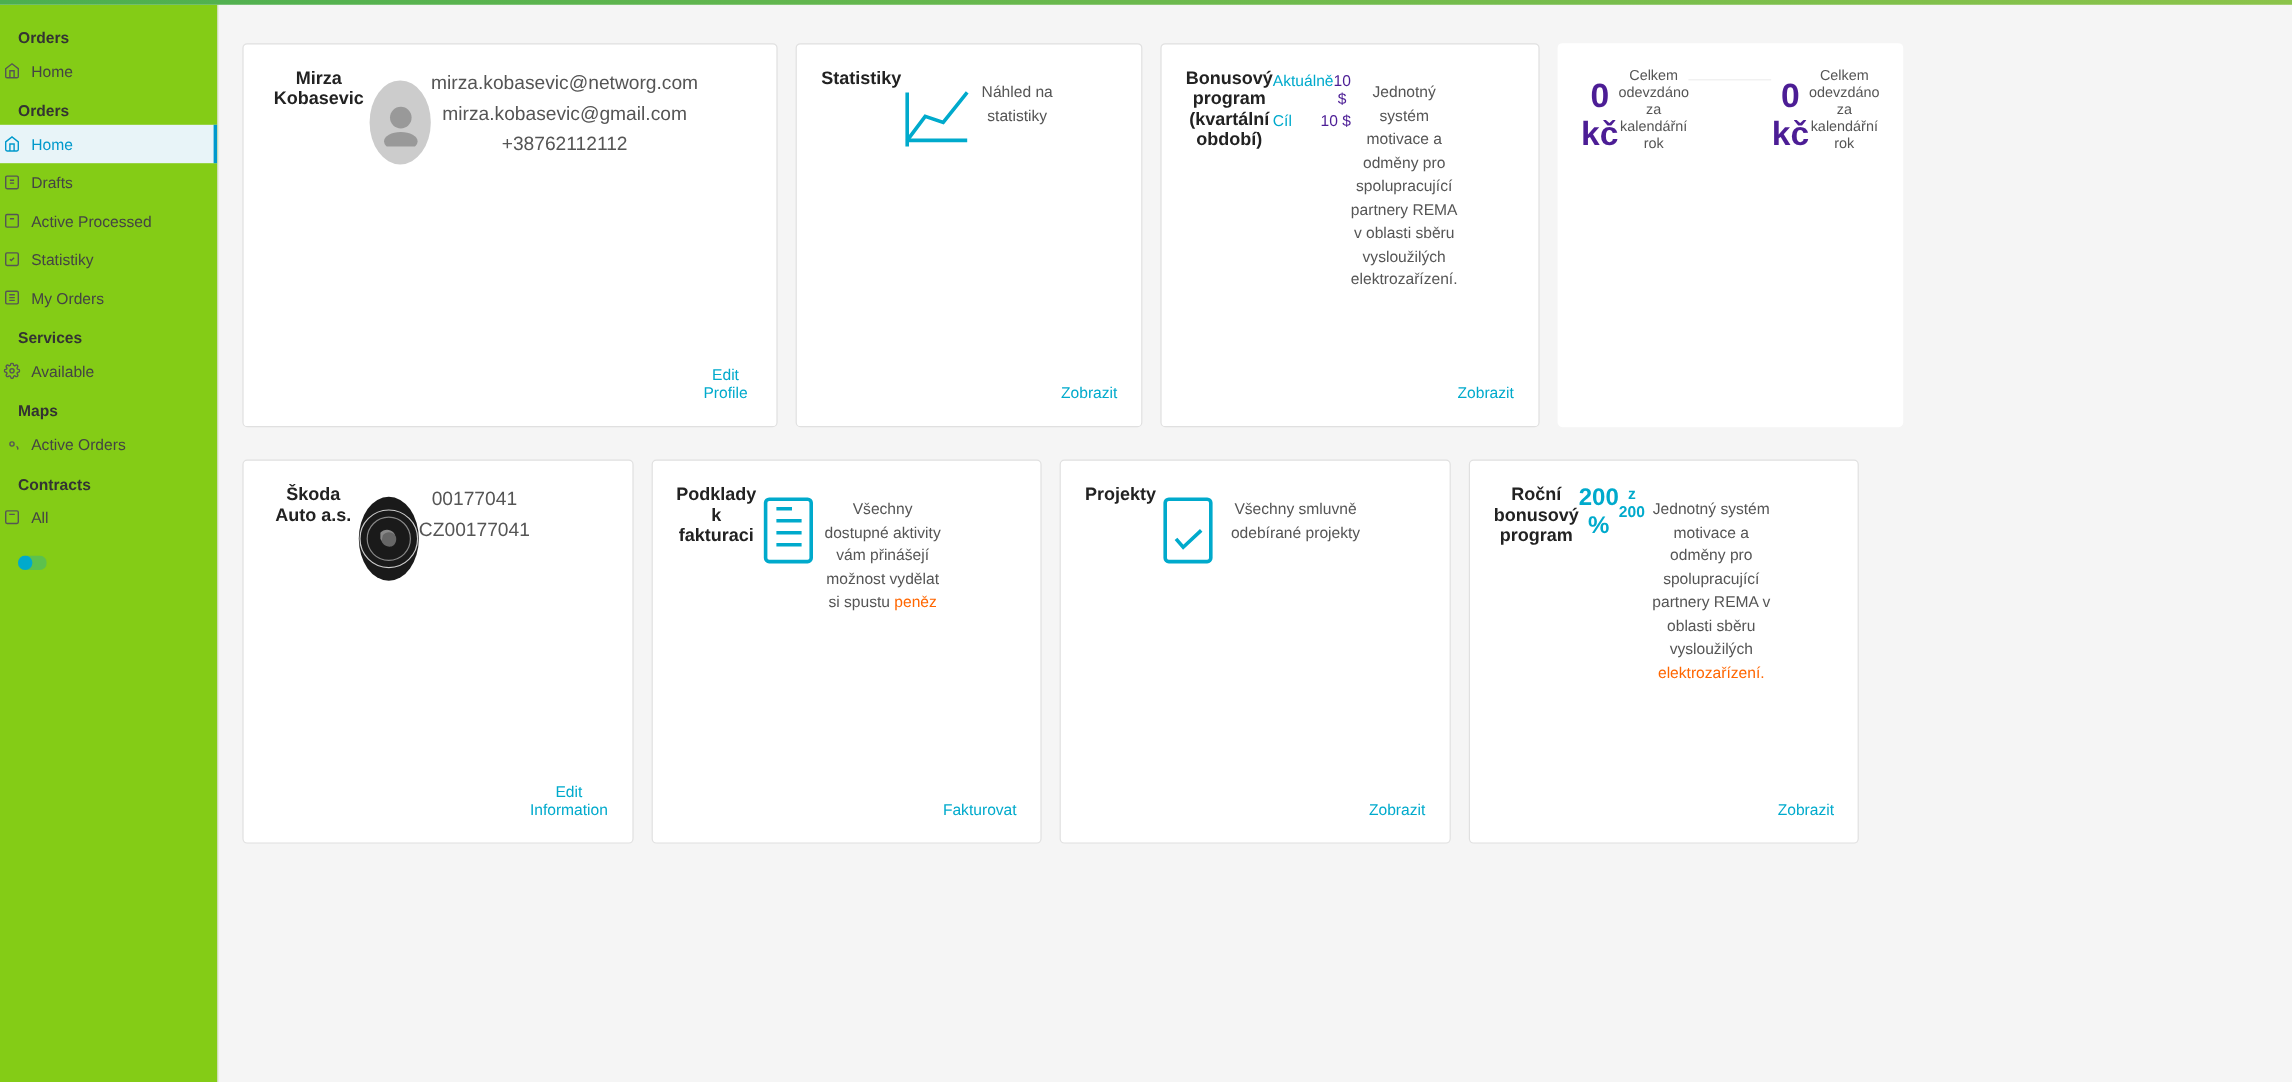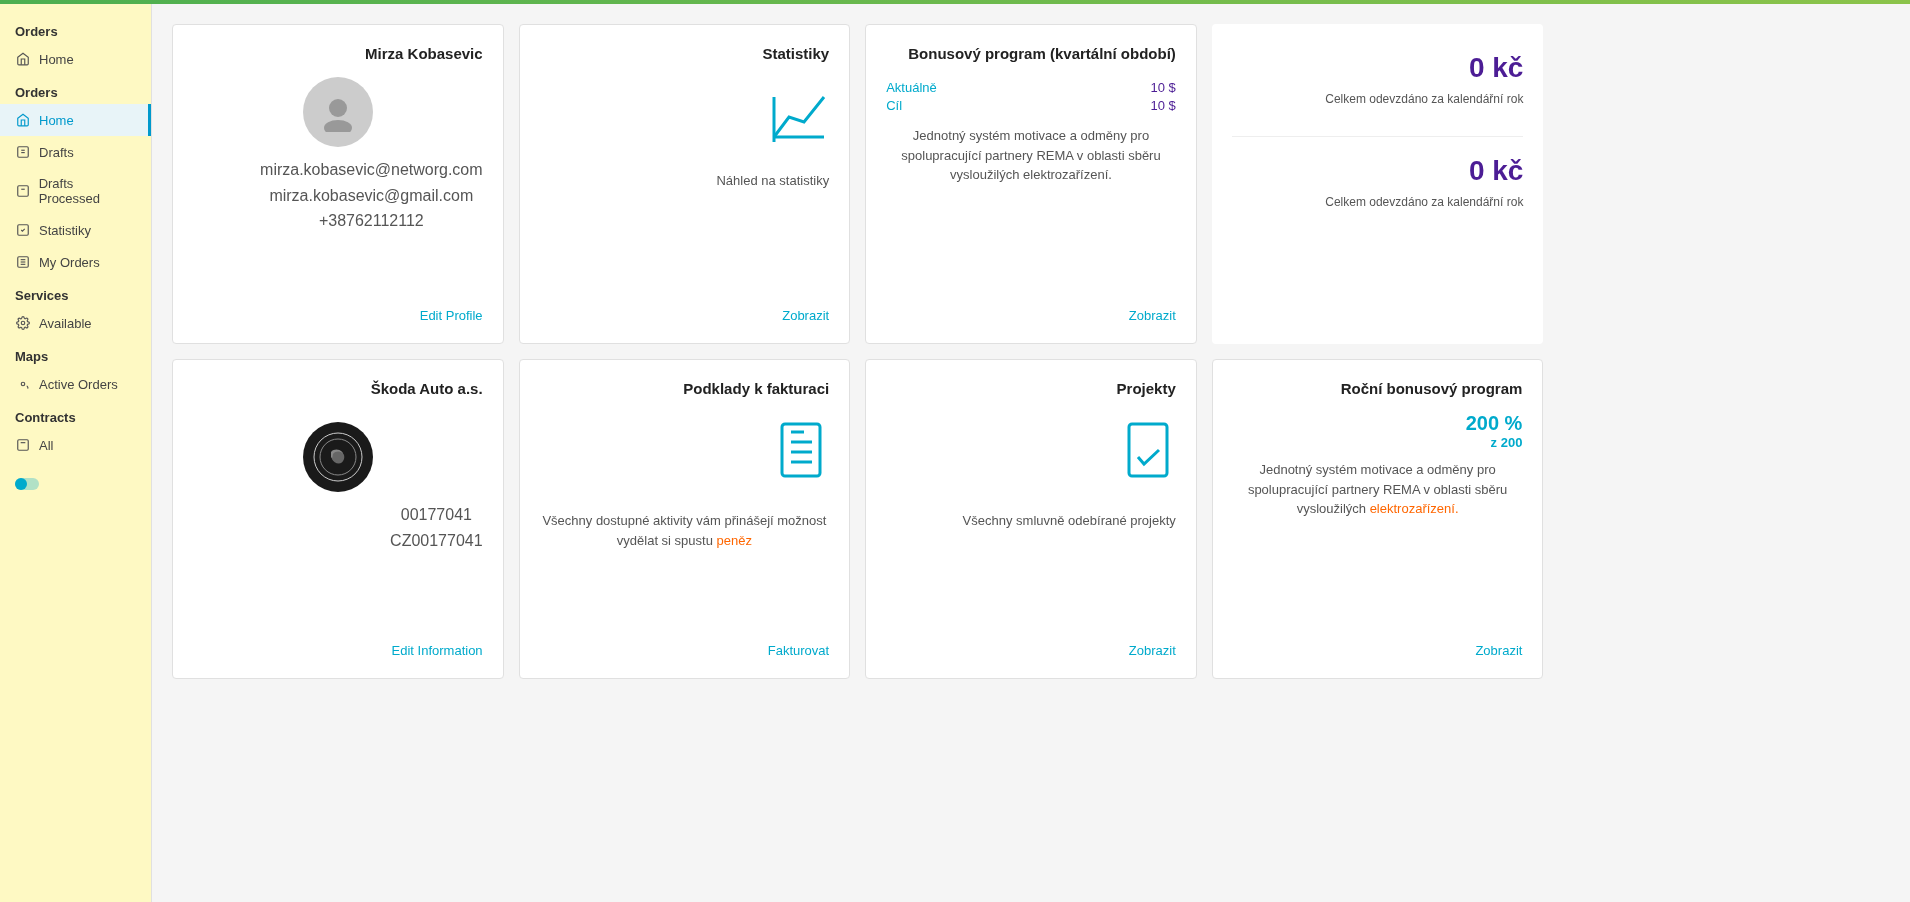--- a/index.html
+++ b/index.html
@@ -12,39 +12,39 @@
     }
     
     .app-container {
       display: flex;
       flex: 1;
       overflow: hidden;
     }
     
     
     .sidebar {
-      width: 152px;
-      background: #fef9c3;
+      width: 182px;
+      background: #84cc16;
       border-right: 1px solid #e0e0e0;
       overflow-y: auto;
       flex-shrink: 0;
       padding: 10px 0;
     }
     
     .sidebar-section-label {
       font-size: 13px;
       font-weight: bold;
       color: #333;
       padding: 10px 15px 4px 15px;
     }
     
     .sidebar-item {
       display: flex;
       align-items: center;
-      padding: 8px 15px;
+      padding: 8px 2px;
       cursor: pointer;
       font-size: 13px;
       color: #444;
       gap: 8px;
     }
     
     .sidebar-item.active {
       background: #e8f4f8;
       color: #0099cc;
       border-right: 3px solid #0099cc;
@@ -73,24 +73,25 @@
       gap: 15px;
       margin-bottom: 15px;
     }
     
     .card {
       background: #fff;
       border: 1px solid #e0e0e0;
       border-radius: 4px;
       padding: 20px;
       display: flex;
-      flex-direction: column;
-      align-items: flex-end;
+      flex-direction: row;
+      align-items: flex-start;
       text-align: center;
       min-height: 320px;
+      margin-top: 12px;
     }
     
     .card-title {
       font-size: 15px;
       font-weight: bold;
       color: #222;
       margin-bottom: 15px;
     }
     
     .card-icon {
@@ -236,21 +237,21 @@
       <span>Drafts</span>
     </div>
 
     <div class="sidebar-item">
       <span class="icon">
         <svg width="14" height="14" viewBox="0 0 24 24" fill="none" stroke="#555" stroke-width="2">
           <rect x="3" y="3" width="18" height="18" rx="2"></rect>
             <line x1="9" y1="9" x2="15" y2="9"></line>
         </svg>
       </span>
-      <span>Drafts Processed</span>
+      <span>Active Processed</span>
     </div>
 
     <div class="sidebar-item">
       <span class="icon">
         <svg width="14" height="14" viewBox="0 0 24 24" fill="none" stroke="#555" stroke-width="2">
           <rect x="3" y="3" width="18" height="18" rx="2"></rect>
             <polyline points="9,12 11,14 15,10"></polyline>
         </svg>
       </span>
       <span>Statistiky</span>

